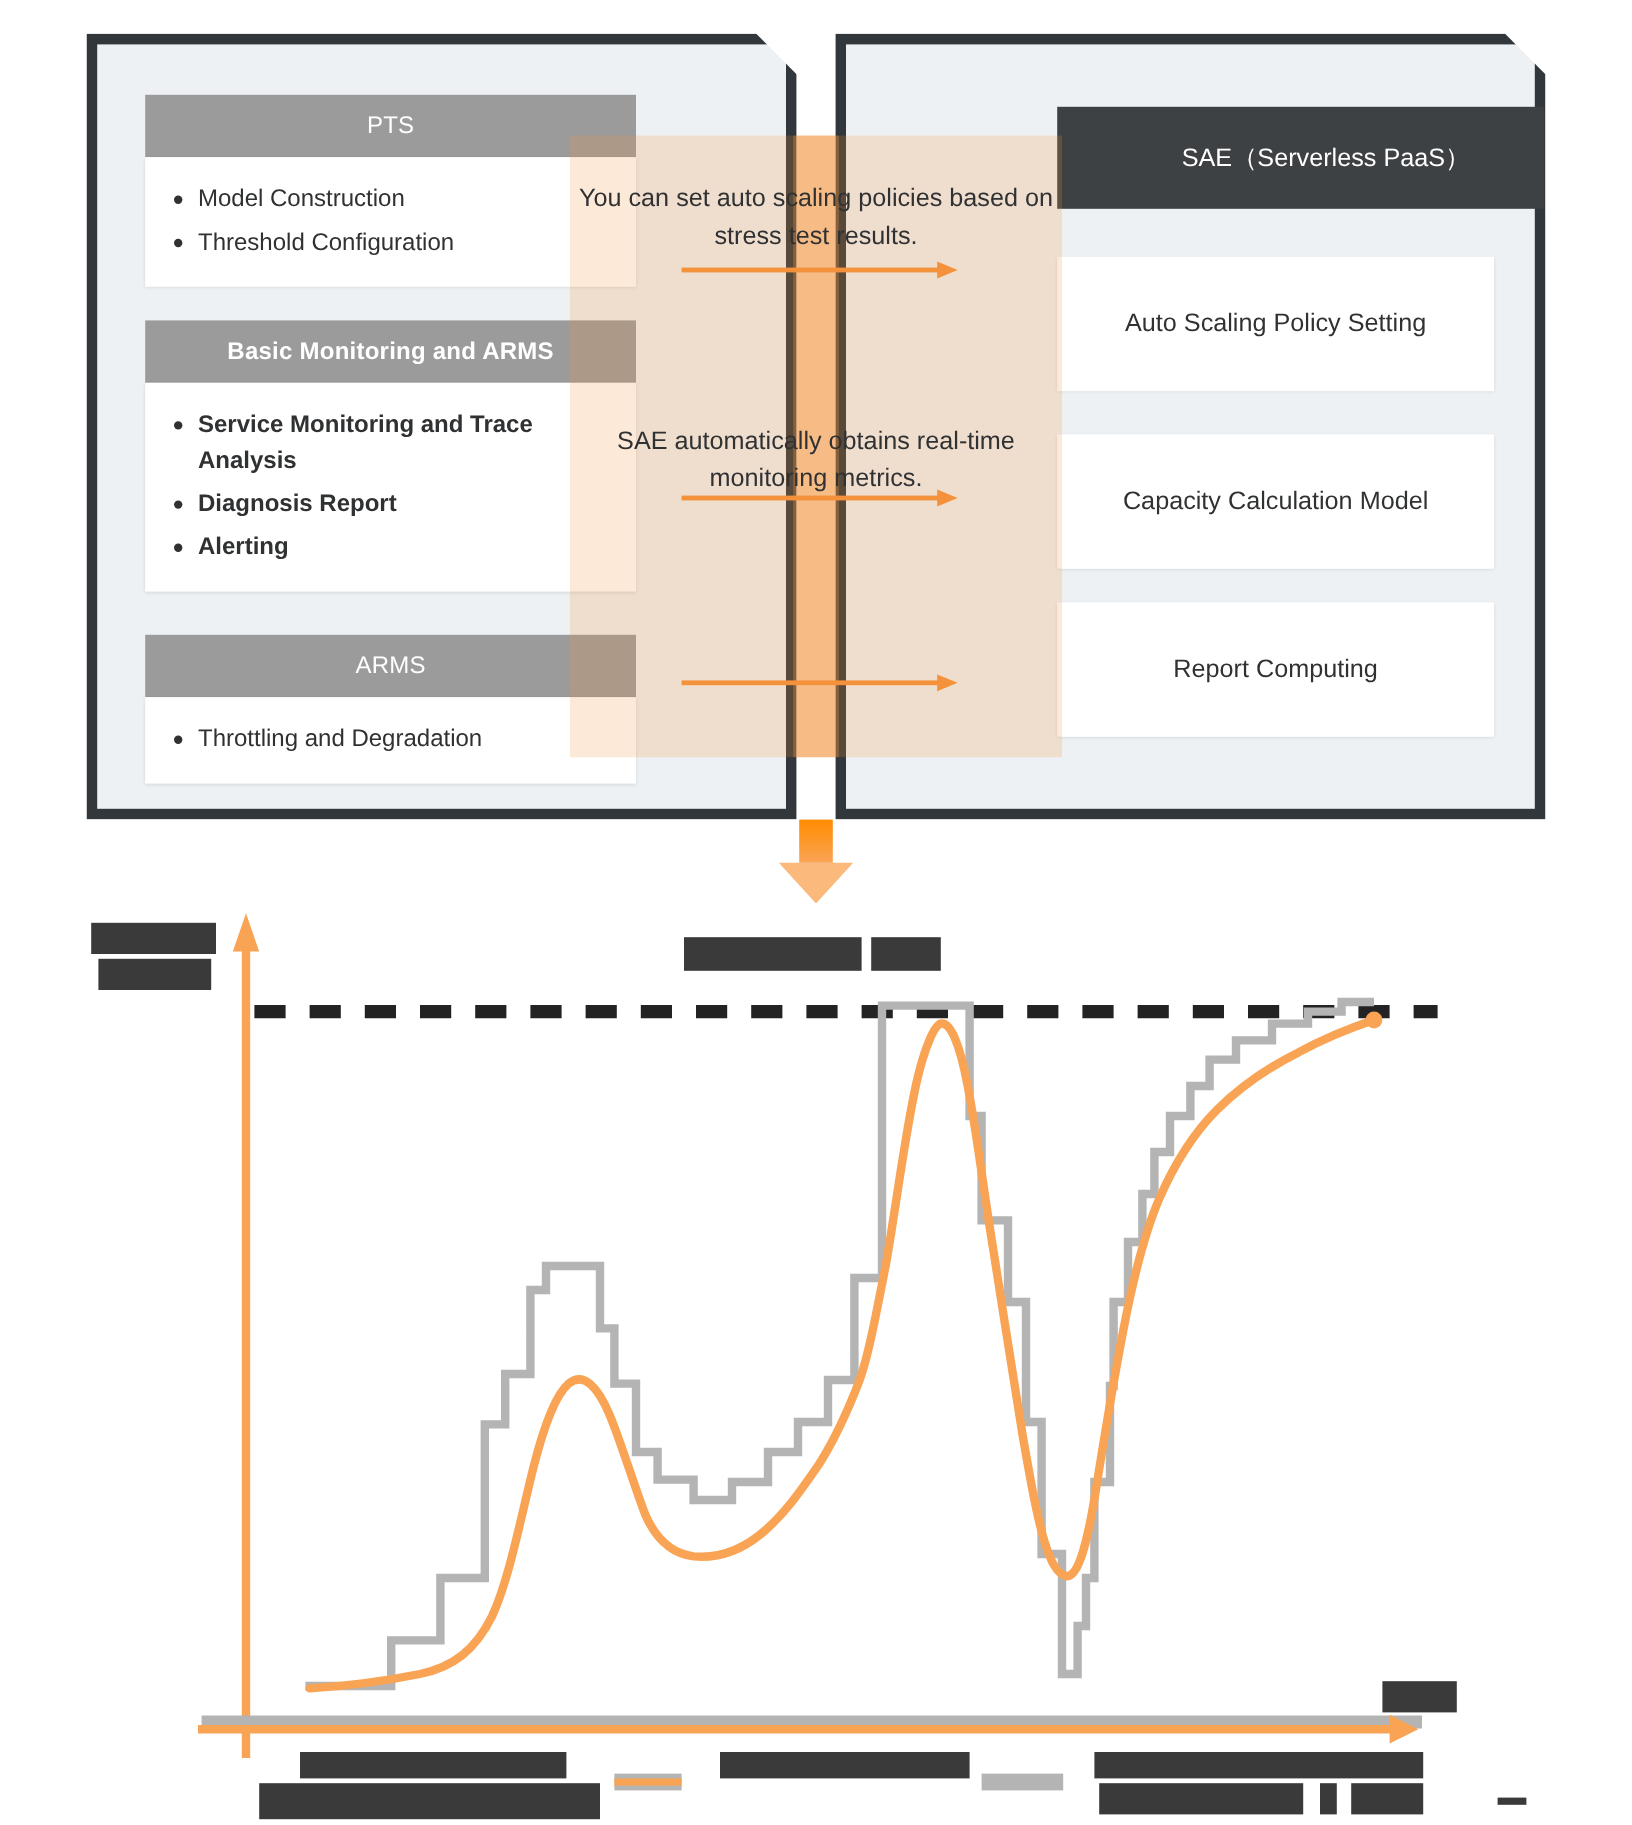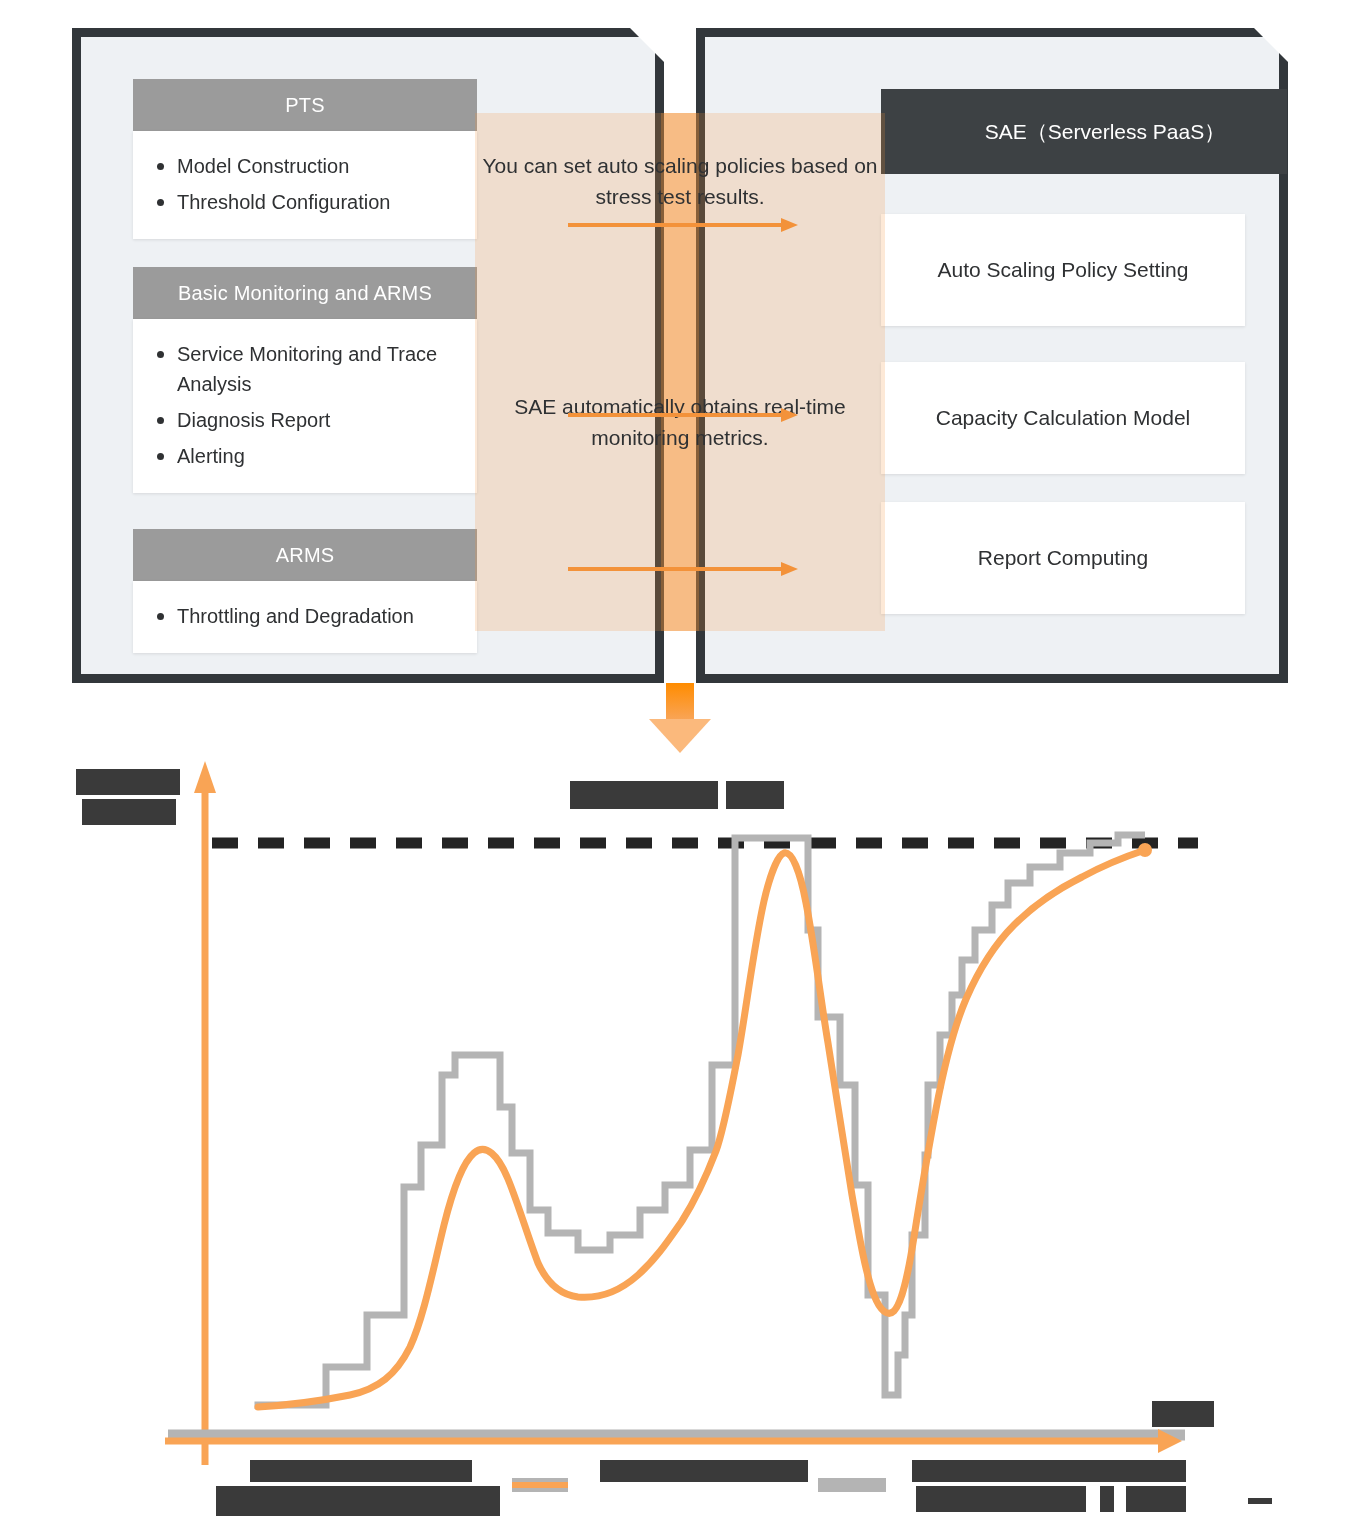--- a/index.html
+++ b/index.html
@@ -36,22 +36,22 @@
   }
   .panel-right {
     left: 696px; top: 28px;
     width: 592px; height: 655px;
     clip-path: polygon(0 0, calc(100% - 34px) 0, 100% 34px, 100% 100%, 0 100%);
   }
 
   
   .group {
     position: absolute;
-    width: 344px;
-    left: 52px;
+    width: 409px;
+    left: 40px;
   }
   .group-header {
     height: 52px;
     line-height: 52px;
     text-align: center;
     color: #ffffff;
     font-size: 20px;
     background: #9b9b9b;
     letter-spacing: .2px;
   }
@@ -76,21 +76,21 @@
     content: "";
     position: absolute;
     left: -20px;
     top: 12px;
     width: 7px; height: 7px;
     border-radius: 50%;
     background: #2f3133;
   }
 
   #group-pts      { top: 42px; }
-  #group-arms     { top: 230px; }
+  #group-arms     { top: 230px; font-weight: bold; }
   #group-ahas     { top: 492px; }
 
   
   .sae-header {
     position: absolute;
     left: 176px; top: 52px;
     width: 364px; height: 85px;
     line-height: 85px;
     text-align: center;
     background: #3d4144;
@@ -133,21 +133,21 @@
   .flow-msg {
     position: absolute;
     width: 400px;
     left: 480px;
     text-align: center;
     font-size: 21px;
     color: #2f3133;
     line-height: 31px;
   }
   #flow-msg-0 { top: 150px; }
-  #flow-msg-1 { top: 352px; margin-top: 39px; }
+  #flow-msg-1 { top: 352px; }
   #flow-msg-2 { top: 506px; }
 
   .flow-arrow {
     position: absolute;
     left: 568px;
     width: 230px;
     height: 14px;
   }
   #flow-arrow-0 { top: 218px; }
   #flow-arrow-1 { top: 408px; }

